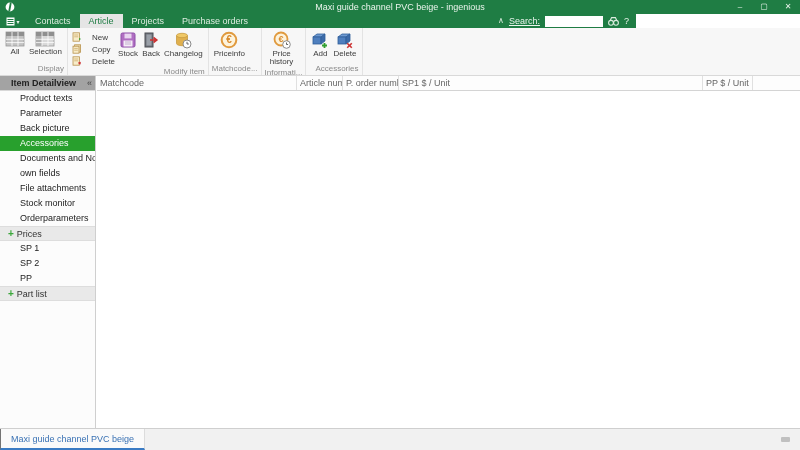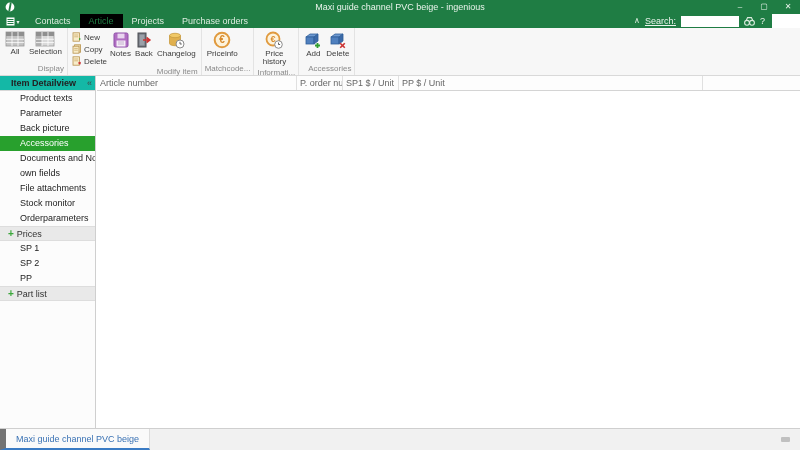--- a/index.html
+++ b/index.html
@@ -10,47 +10,47 @@
   .titlebar { position:absolute; top:0; left:0; width:800px; height:14px;
     background:#1f7d44; display:flex; align-items:center; color:#fff;gap:16px; }
   .titlebar .logo { margin-left:5px; display:flex; align-items:center; }
   .titlebar .title { position:absolute; left:0; right:0; text-align:center;
     font-size:9px; line-height:14px; color:#eaf4ec; pointer-events:none; }
   .win-controls { margin-left:auto; display:flex; height:14px; z-index:2; }
   .win-btn { width:24px; height:14px; text-align:center; font-size:8px;
     line-height:14px; color:#eaf4ec; }
 
   
-  .tabrow { position:absolute; top:14px; left:0; width:772px; height:14px;
+  .tabrow { position:absolute; top:14px; left:0; width:636px; height:14px;
     background:#1f7d44; display:flex; align-items:stretch; }
   .app-menu { width:26px; display:flex; align-items:center; justify-content:center; gap:1px; color:#eaf4ec; }
   .menu-tab { padding:0 9px; font-size:9px; line-height:14px; color:#dcecdf; }
-  .menu-tab.active { background:#000000; color:#1f7d44; }
+  .menu-tab.active { background:#e5e5e5; color:#1f7d44; }
   .search-area { margin-left:auto; display:flex; align-items:center; gap:5px; padding-right:7px; }
   .collapse-caret { color:#dcecdf; font-size:8px; line-height:14px; }
   .search-label { color:#eaf4ec; font-size:9px;text-decoration:underline; }
   .search-input { width:58px; height:11px; border:none; background:#fff; font-size:9px; padding:0 2px; outline:none; }
   .help-glyph { color:#eaf4ec; font-size:9px; }
 
   
   .ribbon { position:absolute; top:28px; left:0; width:800px; height:48px;
     background:#f7f7f7; border-bottom:1px solid #d9d9d9; display:flex; }
   .rgroup { display:flex; flex-direction:column; border-right:1px solid #e3e3e3; padding:0 3px; }
   .rgroup-buttons { flex:1; display:flex; align-items:flex-start; padding-top:2px; }
   .rgroup-label { height:11px; font-size:8px; color:#8a8a8a; text-align:right; line-height:10px; white-space:nowrap; }
   .rbtn-large { display:flex; flex-direction:column; align-items:center; gap:1px;
     padding:1px 2px; font-size:8px; color:#3c3c3c; text-align:center; line-height:1.05; }
   .rstack { display:flex; flex-direction:column; justify-content:flex-start; padding-top:1px; }
-  .rbtn-small { display:flex; align-items:center; gap:2px; height:12px; font-size:8px; color:#3c3c3c; padding:0 1px; white-space:nowrap; }
+  .rbtn-small { display:flex; align-items:center; gap:10px; height:12px; font-size:8px; color:#3c3c3c; padding:0 1px; white-space:nowrap; }
   .lbl-narrow { width:30px;text-align:center; }
 
   
   .sidebar { position:absolute; top:76px; left:0; width:96px; bottom:22px;
     background:#fcfcfc; border-right:1px solid #cfcfcf; }
-  .sidebar-header { height:15px; background:#14b8a6; border-bottom:1px solid #d8d8d8;
+  .sidebar-header { height:15px; background:#a3a3a3; border-bottom:1px solid #d8d8d8;
     display:flex; align-items:center; font-size:9px; font-weight:bold; color:#222; }
   .sidebar-header .sh-title { flex:1; text-align:center; }
   .sidebar-header .sh-collapse { padding-right:3px; font-weight:normal; color:#444; font-size:9px; }
   .side-item { height:15px; line-height:15px; font-size:9px; padding-left:20px; color:#222;
     white-space:nowrap; overflow:hidden; }
   .side-item.selected { background:#28a02d; color:#fff; }
   .side-group { height:15px; line-height:14px; font-size:9px; color:#333; background:#e9e9e9;
     border-top:1px solid #dddddd; border-bottom:1px solid #dddddd; display:flex; align-items:center; gap:3px; padding-left:8px; }
   .side-group .plus { color:#3aa83a; font-weight:bold; font-size:10px; }
 
@@ -60,21 +60,21 @@
     background:#fdfdfd; border-bottom:1px solid #d4d4d4; }
   .th { font-size:9px; color:#666; line-height:15px; padding-left:3px;
     border-right:1px solid #e0e0e0; white-space:nowrap; overflow:hidden; }
   .tbody { position:absolute; top:15px; left:0; right:0; bottom:0; background:#fff; }
 
   
   .footer { position:absolute; bottom:0; left:0; width:800px; height:22px;
     background:#f1f1f1; border-top:1px solid #cfcfcf; display:flex; align-items:stretch; }
   .ftab { padding:0 10px; display:flex; align-items:center; font-size:9px; color:#555; }
   .ftab.active { background:#fafafa; color:#3a72b4; border-bottom:2px solid #3a7bc4;
-    border-left:6px solid #737373; border-right:1px solid #dcdcdc; }
+    border-left:1px solid #737373; border-right:1px solid #dcdcdc; }
   .tab-overflow { margin-left:auto; align-self:center; margin-right:10px;
     width:9px; height:5px; background:#c0c0c0; border-radius:1px; }
 
   svg { display:block; }
 </style>
 </head>
 <body>
 
 <div class="titlebar">
   <span class="logo">
@@ -184,21 +184,21 @@
         </div>
       </div>
       <div class="rbtn-large">
         <svg width="18" height="18" viewBox="0 0 18 18">
           <rect x="2" y="2" width="14" height="14" rx="1.5" fill="#b06ec2" stroke="#8d4fa8" stroke-width="1"></rect>
           <rect x="5.5" y="2.6" width="7" height="4.8" fill="#e9d6f0"></rect>
           <rect x="4.5" y="9.5" width="9" height="6" fill="#f4ecf7"></rect>
           <line x1="6" y1="11" x2="12" y2="11" stroke="#b9a3c4" stroke-width="0.8"></line>
           <line x1="6" y1="13" x2="12" y2="13" stroke="#b9a3c4" stroke-width="0.8"></line>
         </svg>
-        <span>Notes</span>
+        <span>Stock</span>
       </div>
       <div class="rbtn-large">
         <svg width="18" height="18" viewBox="0 0 18 18">
           <rect x="3" y="2" width="8" height="14" fill="#70757c" stroke="#4c4f54" stroke-width="1"></rect>
           <rect x="4.5" y="3.5" width="5" height="11" fill="#9aa0a8"></rect>
           <path d="M8 9 h6 M11.5 6.5 L14.8 9 L11.5 11.5" fill="none" stroke="#cc3333" stroke-width="1.6"></path>
         </svg>
         <span>Back</span>
       </div>
       <div class="rbtn-large">
@@ -289,20 +289,21 @@
   <div class="side-item">SP 2</div>
   <div class="side-item">PP</div>
   <div class="side-group">
     <span class="plus">+</span>
     <span>Part list</span>
   </div>
 </div>
 
 <div class="main">
   <div class="thead">
+    <div class="th">Matchcode</div>
     <div class="th">Article number</div>
     <div class="th">P. order number</div>
     <div class="th">SP1 $ / Unit</div>
     <div class="th">PP $ / Unit</div>
   </div>
   <div class="tbody"></div>
 </div>
 
 <div class="footer">
   <div class="ftab active">Maxi guide channel PVC beige</div>

